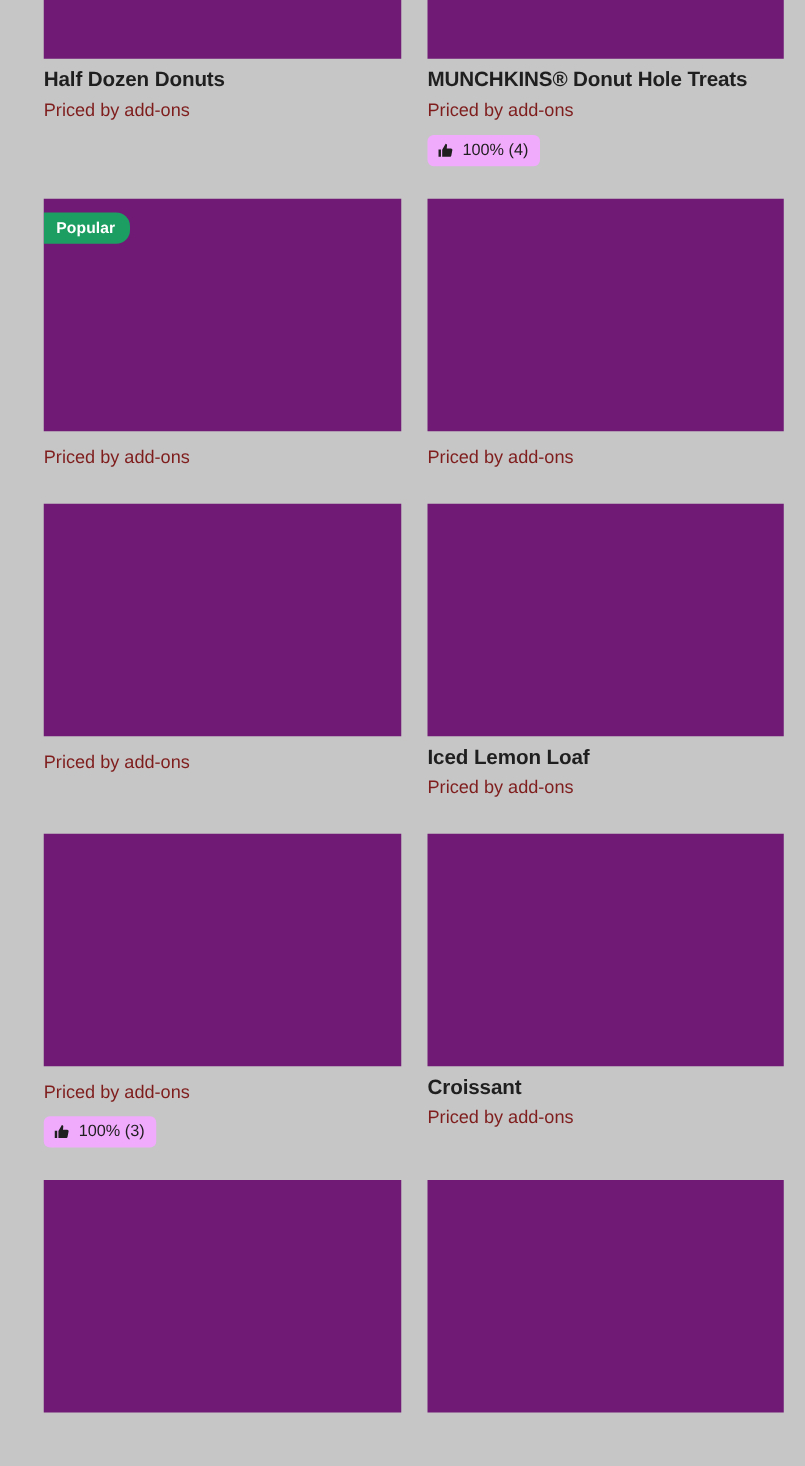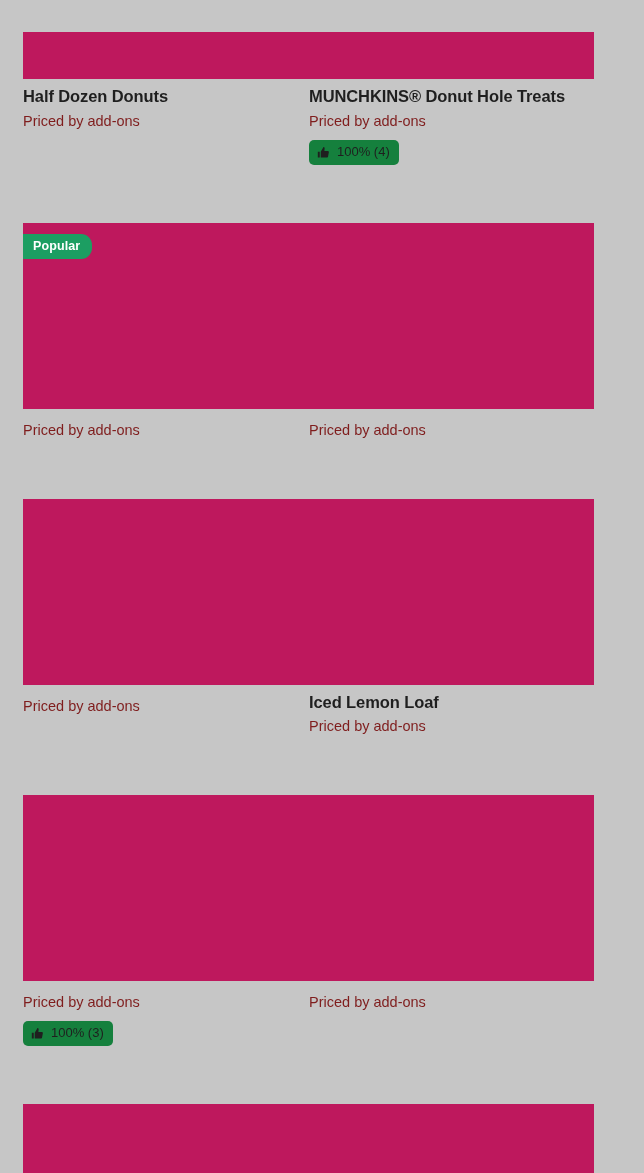--- a/index.html
+++ b/index.html
@@ -13,47 +13,47 @@
   body {
     background: #c6c6c6;
     font-family: "Liberation Sans", sans-serif;
     -webkit-font-smoothing: antialiased;
   }
 
   #menu-grid {
     position: relative;
     width: 644px;
     height: 1173px;
-    padding: 0 23px;
+    padding: 0 35px;
     display: grid;
     grid-template-columns: 286px 286px;
+    column-gap: 21px;
     align-content: start;
   }
 
   .product-card {
     position: relative;
     width: 286px;
     margin-bottom: 0;
     cursor: pointer;
     background: transparent;
   }
 
   
   .row-first .card-image {
     height: 47px;
   }
 
   .card-image {
     position: relative;
     width: 100%;
     height: 186px;
-    background: #be185d;
+    background: #701a75;
     overflow: hidden;
     display: block;
-    margin-top: 32px;
   }
 
   .card-image.col-right {
     width: 285px;
   }
 
   .badge-popular {
     position: absolute;
     left: 0;
     top: 11px;
@@ -89,21 +89,21 @@
     line-height: 1.35;
     margin-top: 5px;
     white-space: nowrap;
   }
 
   .rating-badge {
     display: inline-flex;
     align-items: center;
     gap: 7px;
     margin-top: 9px;
-    background: #15803d;
+    background: #f0abfc;
     border-radius: 5px;
     padding: 4px 9px 4px 8px;
     font-size: 13px;
     color: #1f1f1f;
     line-height: 1.3;
   }
 
   .rating-badge .thumb-icon {
     display: inline-block;
     width: 13px;
@@ -177,20 +177,21 @@
             <svg viewBox="0 0 16 16" width="13" height="13" aria-hidden="true">
               <path fill="#1f1f1f" d="M1 7h2.4v7H1zM4.6 7.2 8 1.2c.9 0 1.5.7 1.4 1.6L9.1 6h4.1c.9 0 1.6.8 1.4 1.7l-1 5.1c-.1.7-.7 1.2-1.4 1.2H4.6z"></path>
             </svg>
           </span>
           <span class="rating-text">100% (3)</span>
         </div></div>
     </div>
     <div class="product-card">
       <div class="card-image col-right"></div>
       <div class="card-body">
+        <div class="card-title">Croissant</div>
         <div class="card-price">Priced by add-ons</div>
       </div>
     </div>
     <div class="spacer-row"></div>
     <div class="product-card">
       <div class="card-image"></div>
       <div class="card-body"></div>
     </div>
     <div class="product-card">
       <div class="card-image col-right"></div>

